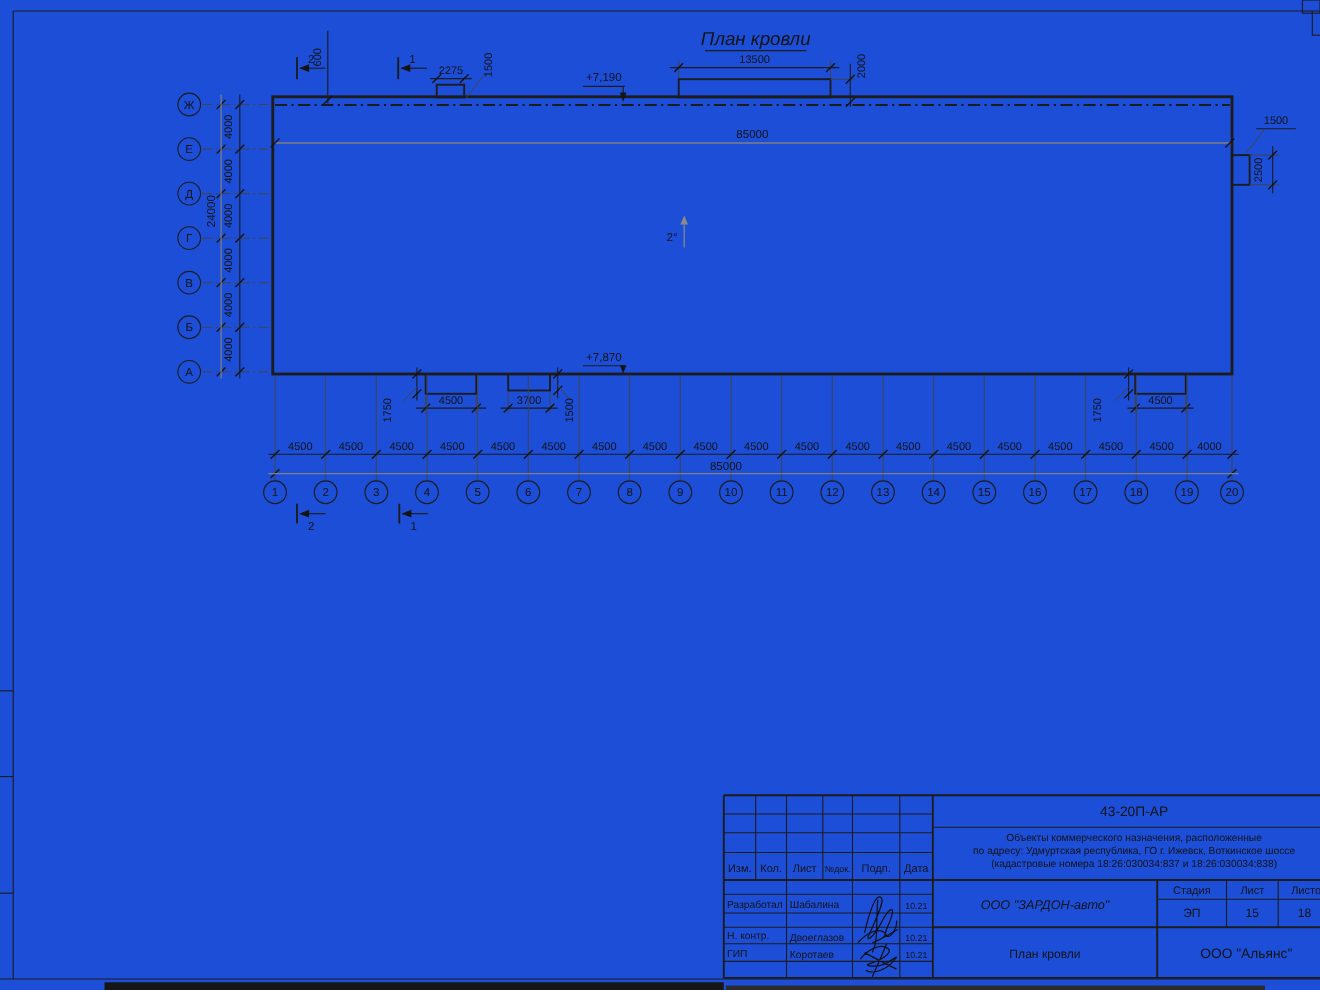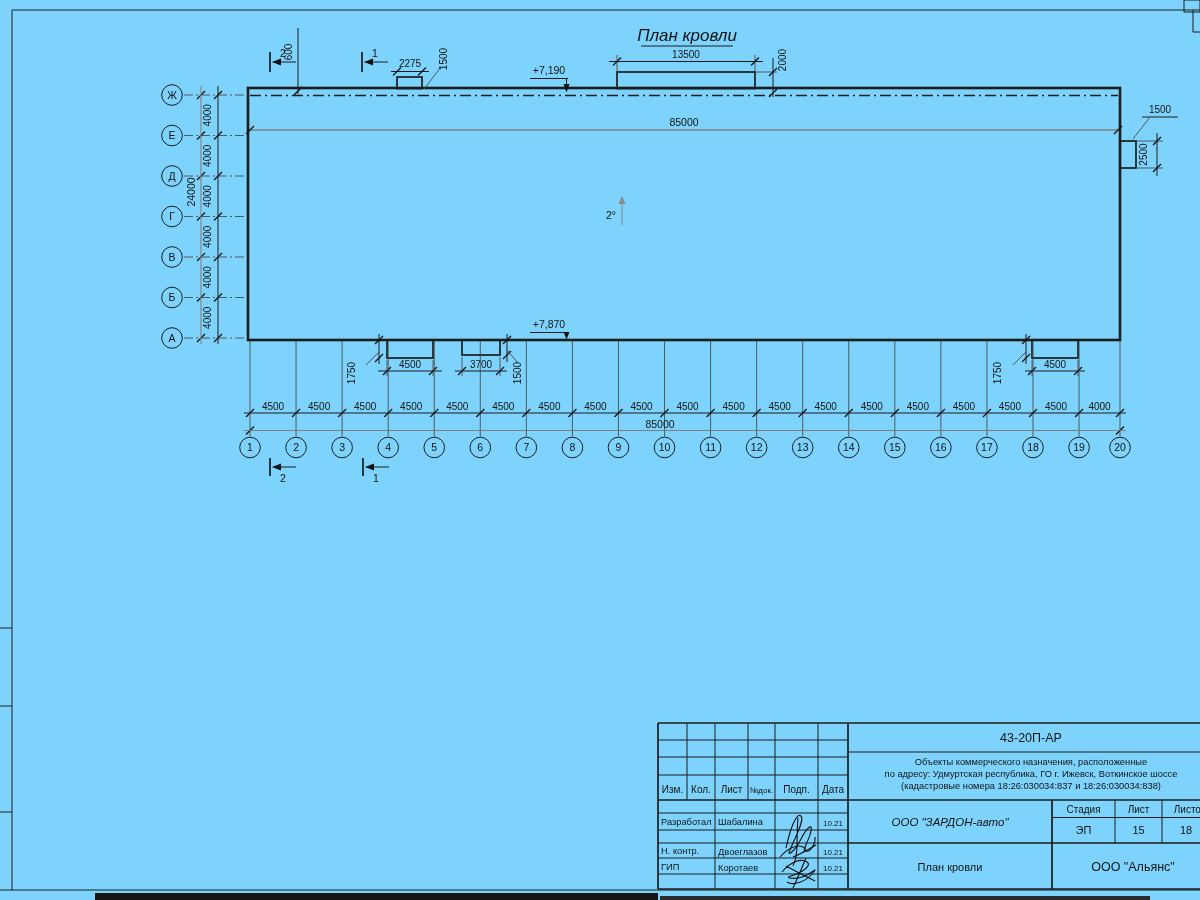--- a/index.html
+++ b/index.html
@@ -1,16 +1,16 @@
 <!DOCTYPE html>
 <html><head>
 <meta charset="utf-8">
 <style>
   html,body{margin:0;padding:0;background:#fff;}
-  .sheet{position:relative;width:1200px;height:900px;background:#7dd3fc;overflow:hidden;}
+  .sheet{position:relative;width:1200px;height:900px;background:#1d4ed8;overflow:hidden;}
   svg text{font-family:"Liberation Sans","DejaVu Sans",sans-serif;fill:#141414;}
   .ln{stroke:#1c1c1c;fill:none;stroke-width:1;}
   .thick{stroke-width:2.6;}
   .med{stroke-width:1.7;}
   .thin{stroke:#444;stroke-width:0.85;}
   .gray{stroke:#808080;}
   .tick{stroke:#141414;stroke-width:1.25;}
   .dim{font-size:10px;}
   .dim2{font-size:10.5px;}
   .axis{font-size:10.5px;}

